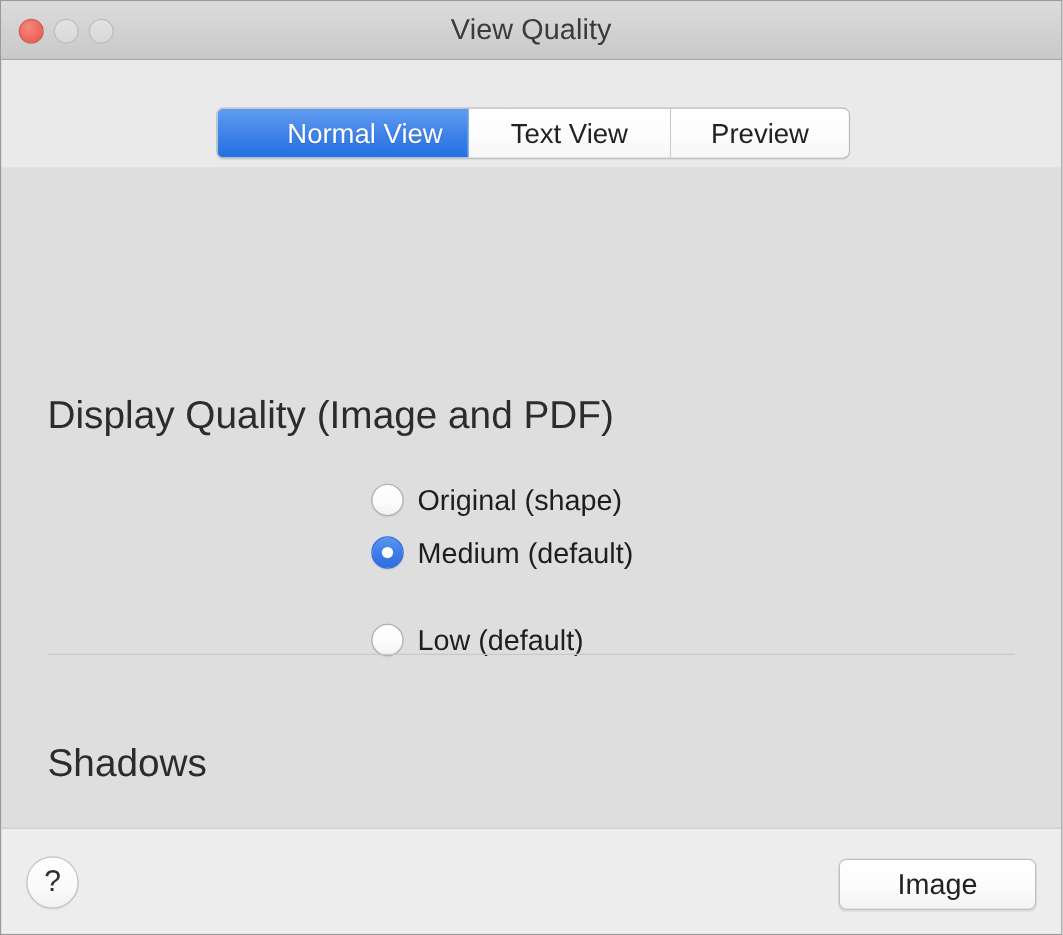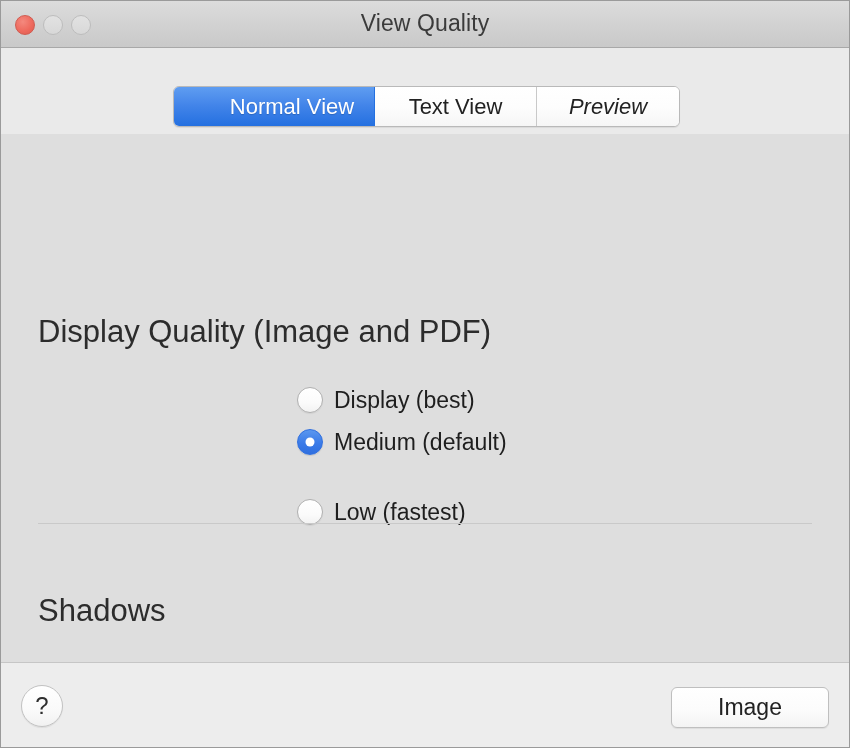--- a/index.html
+++ b/index.html
@@ -89,21 +89,21 @@
     flex: 0 0 auto;
     display: flex;
     align-items: center;
     justify-content: center;
     font-size: 22px;
     color: #222;
     background: linear-gradient(to bottom, #ffffff 0%, #fdfdfd 50%, #f6f6f6 100%);
     border-right: 1px solid #c9c9c9;
     box-sizing: border-box;
   }
-  .seg:last-child { border-right: none; font-style: italic; }
+  .seg:last-child { border-right: none; }
   .seg.w1 { width: 201px; padding-left: 36px; }
   .seg.w2 { width: 162px; }
   .seg.w3 { width: 142px; }
   .seg.active {
     background: linear-gradient(to bottom, #5f9df1 0%, #4284e9 48%, #2470e0 100%);
     color: #ffffff;
     border-right: 1px solid #2470e0;
     text-shadow: 0 1px 1px rgba(0,0,0,0.18);
   }
 
@@ -261,31 +261,31 @@
       <div class="seg w3">Preview</div>
     </div>
   </div>
 
   <div class="content">
 
     <div class="section-heading" id="quality-heading">Display Quality (Image and PDF)</div>
 
     <div class="option-row" style="top: 251px;">
       <span class="radio off"></span>
-      <span class="option-label">Display (best)</span>
+      <span class="option-label">Original (shape)</span>
     </div>
 
     <div class="option-row" style="top: 293px;">
       <span class="radio on"></span>
       <span class="option-label">Medium (default)</span>
     </div>
 
     <div class="option-row" style="top: 363px;">
       <span class="radio off"></span>
-      <span class="option-label">Low (fastest)</span>
+      <span class="option-label">Low (default)</span>
     </div>
 
     <div class="divider"></div>
 
     <div class="section-heading" id="shadows-heading">Shadows</div>
 
     <div class="option-row" style="top: 528px;">
       <span class="checkbox on">
         <svg width="17" height="14" viewBox="0 0 17 14" aria-hidden="true">
           <polyline points="1.5,7.3 6,11.8 15.2,2" fill="none" stroke="#ffffff" stroke-width="2.6" stroke-linecap="round" stroke-linejoin="round"></polyline>

